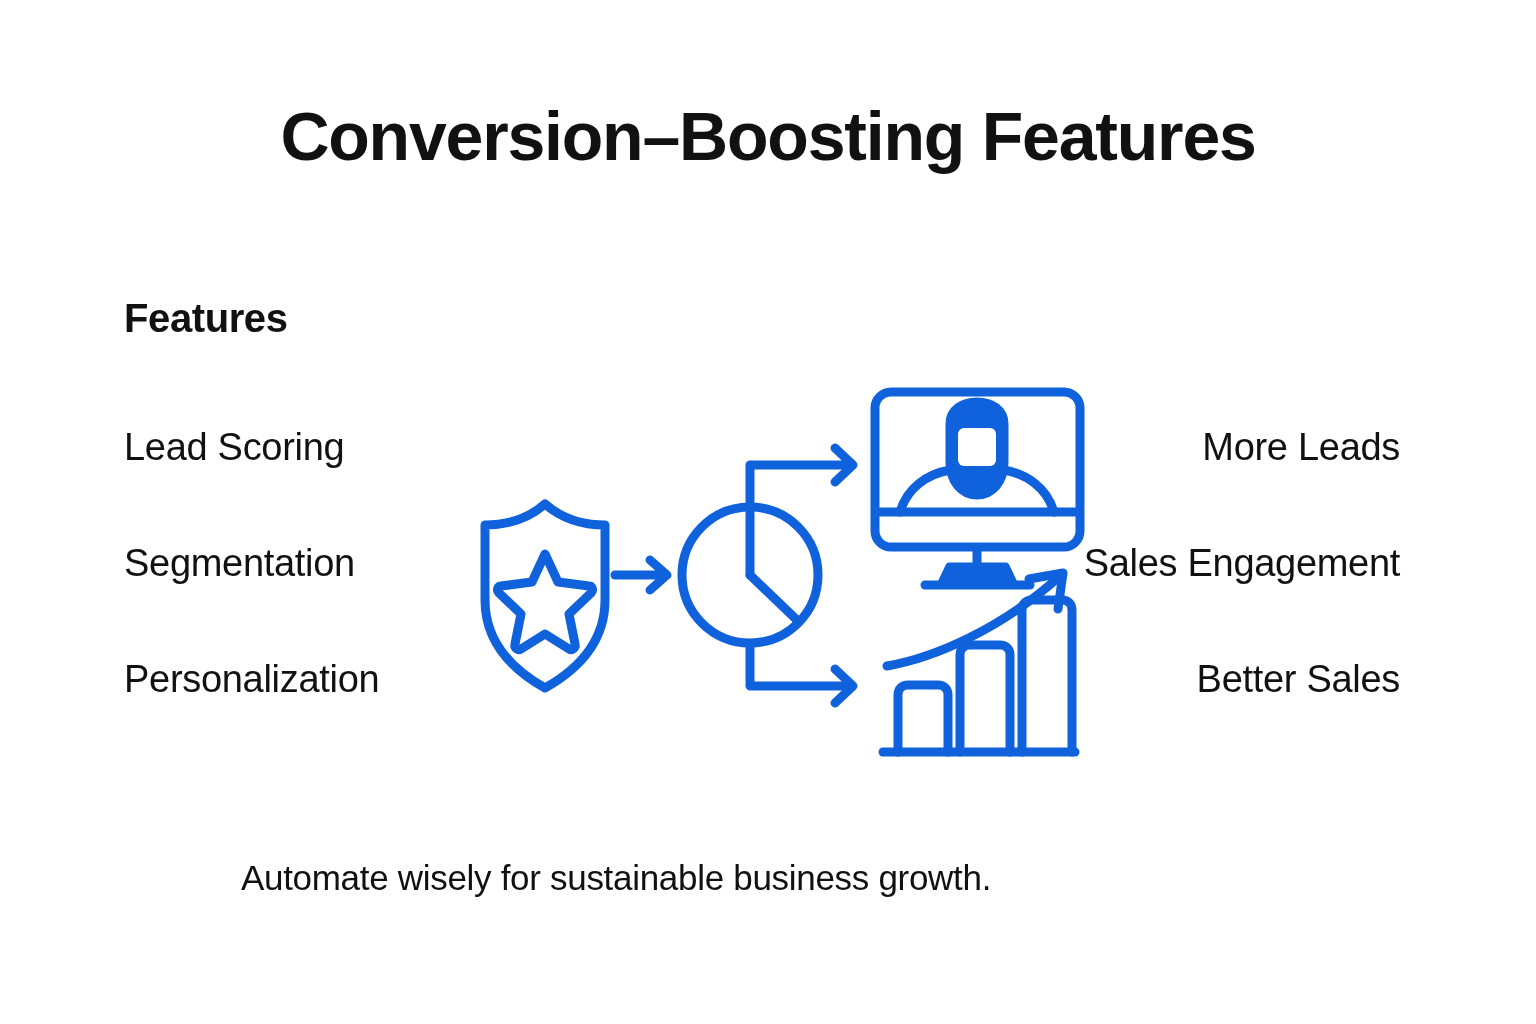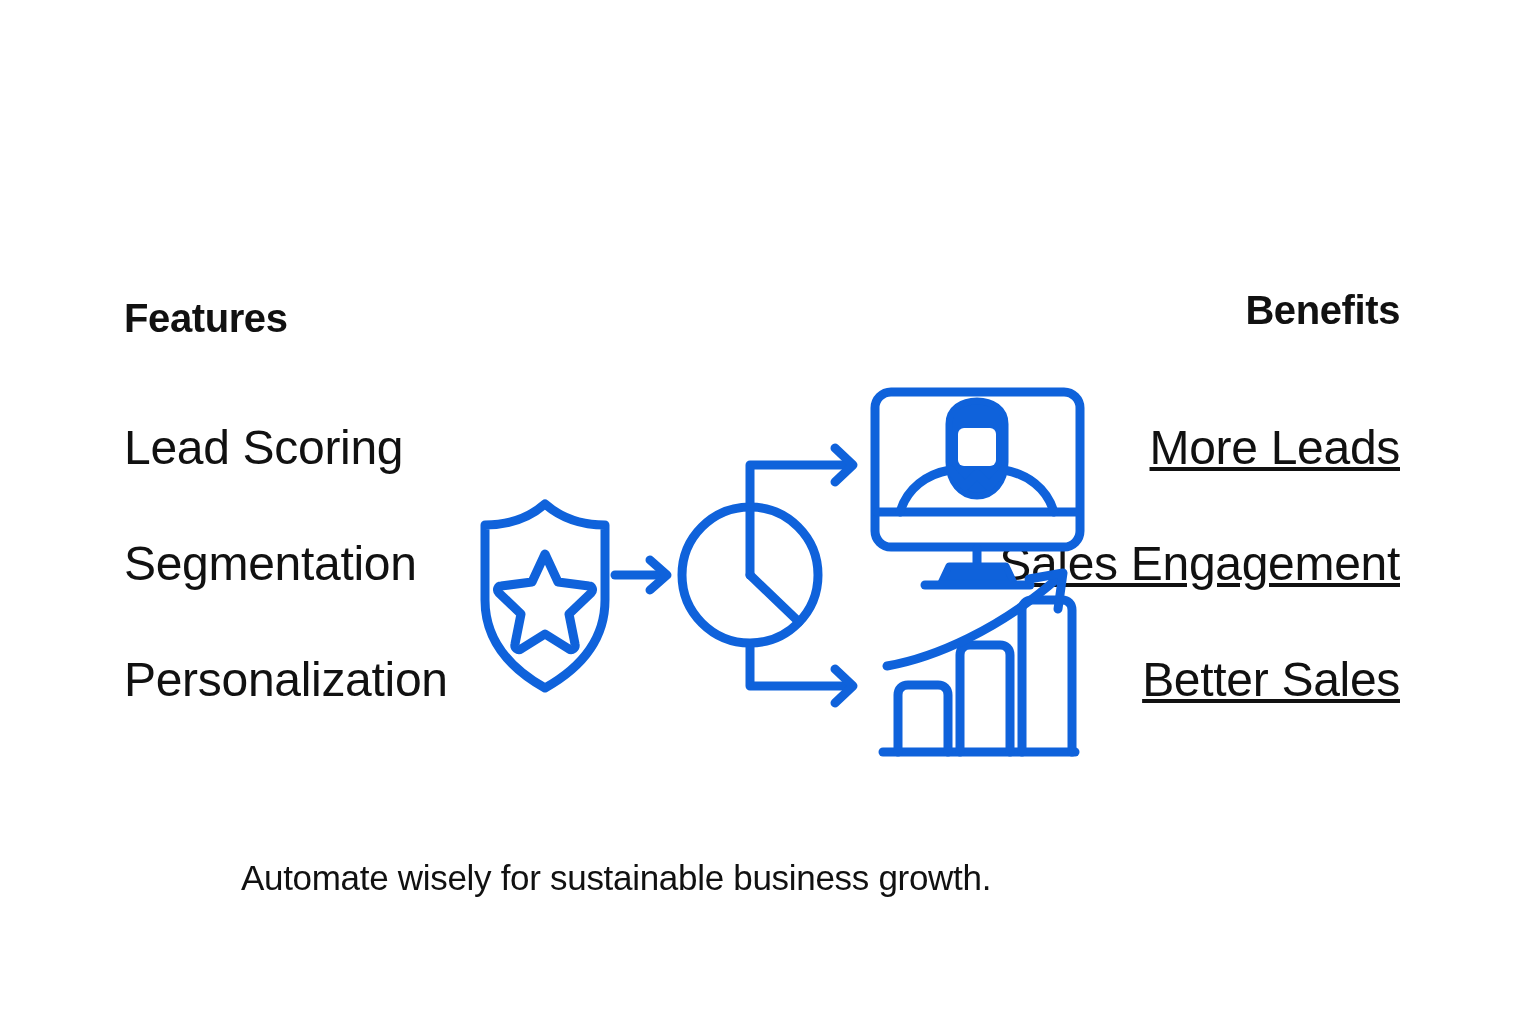--- a/index.html
+++ b/index.html
@@ -67,31 +67,31 @@
     left: 124px;
     width: 430px;
     text-align: left;
   }
   .list.benefits {
     right: 136px;
     width: 430px;
     text-align: right;
   }
   .list-item {
-    font-size: 48px;
+    font-size: 38px;
     font-weight: 400;
     color: #111111;
     letter-spacing: -0.3px;
     line-height: 1.26;
     height: 116px;
     display: flex;
     align-items: center;
   }
   .list.features .list-item { justify-content: flex-start; }
-  .list.benefits .list-item { justify-content: flex-end; text-decoration: underline; }
+  .list.benefits .list-item { justify-content: flex-end; }
   .list-item .txt { display: block; }
   .list.benefits .list-item .txt { text-align: right; }
 
   
   .caption {
     position: absolute;
     left: 0;
     top: 858px;
     width: 1232px;
     text-align: center;
@@ -109,24 +109,24 @@
     top: 370px;
     width: 640px;
     height: 410px;
   }
 </style>
 </head>
 <body>
 
 <div class="canvas">
 
+  <div class="title">Conversion–Boosting Features</div>
 
   <div class="col-header left">Features</div>
 
-  <div class="col-header right">Benefits</div>
 
   <div class="list features">
     <div class="list-item">
       <span class="txt">Lead Scoring</span>
     </div>
     <div class="list-item">
       <span class="txt">Segmentation</span>
     </div>
     <div class="list-item">
       <span class="txt">Personalization</span>

